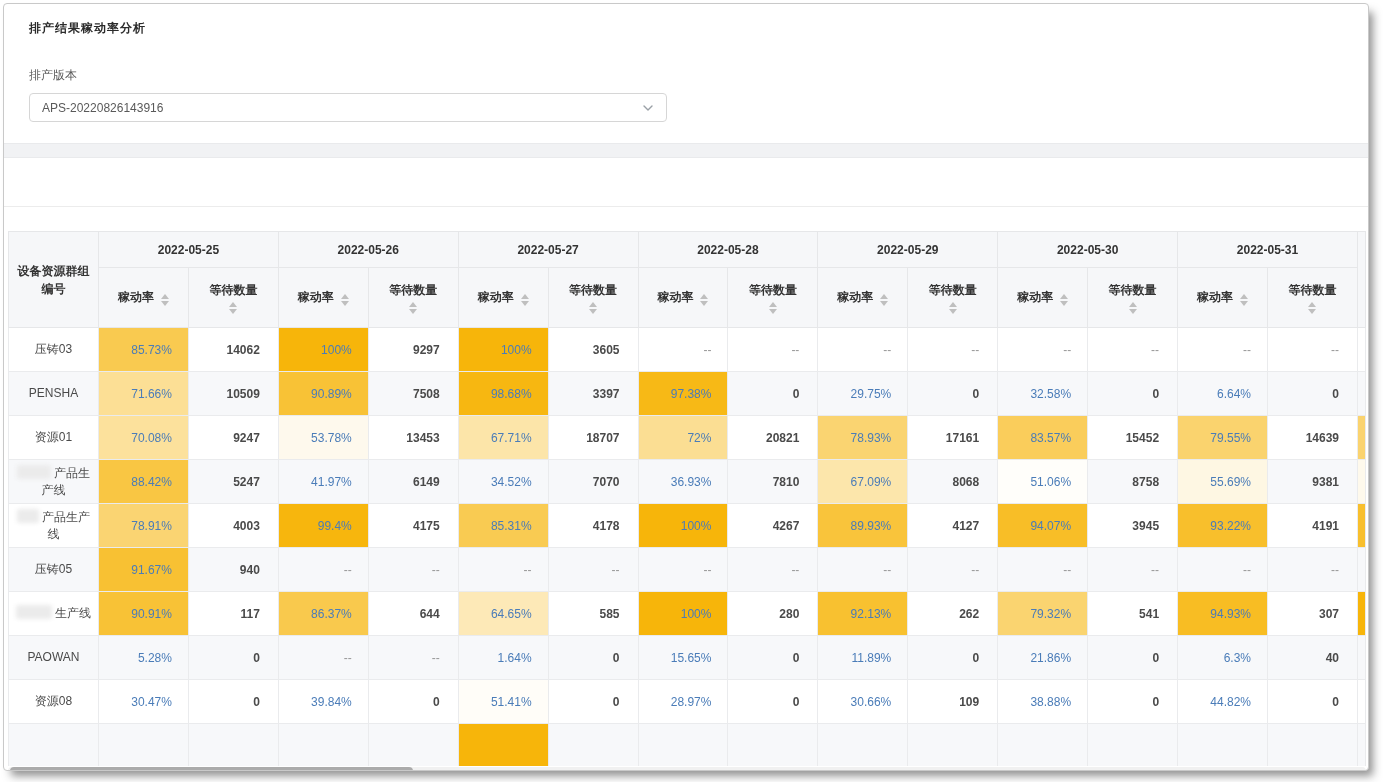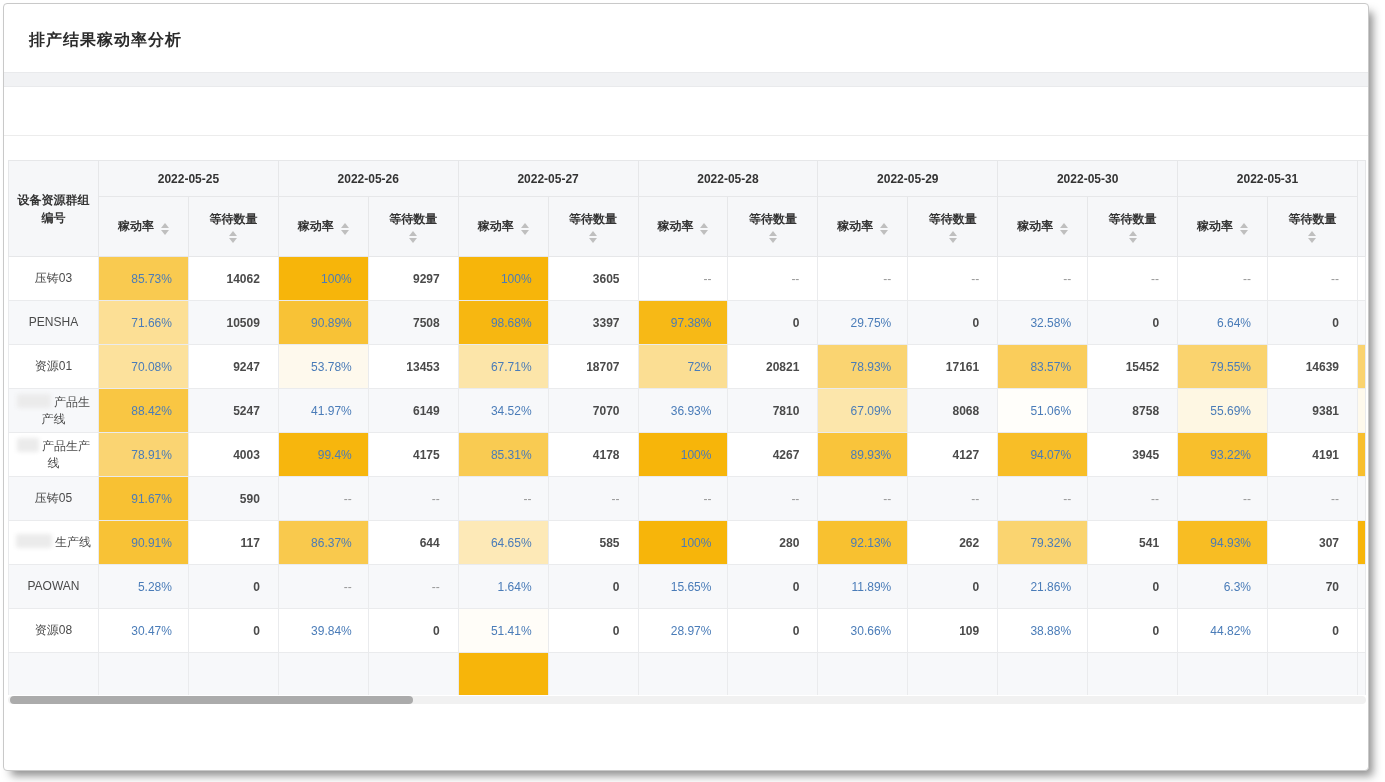--- a/index.html
+++ b/index.html
@@ -13,22 +13,22 @@
   .page{
     position:absolute;left:3px;top:3px;
     width:1364px;height:766px;
     background:#fff;
     border:1px solid #c9c9c9;
     border-radius:4px;
     box-shadow:6px 7px 9px -2px rgba(40,40,40,0.5);
     overflow:hidden;
   }
   .page-title{
-    margin:26px 0 0 25px;
-    font-size:16px;font-weight:700;color:#2b2b2b;
+    margin:16px 0 0 25px;
+    font-size:12px;font-weight:700;color:#2b2b2b;
     letter-spacing:1px;
   }
   .form-area{margin:30px 0 0 25px;}
   .field-label{font-size:12px;color:#595959;margin-bottom:9px;}
   .select{
     width:612px;height:27px;
     border:1px solid #d6d6d6;border-radius:4px;
     display:flex;align-items:center;justify-content:space-between;
     padding:0 12px;box-sizing:content-box;
     color:#595959;font-size:12px;
@@ -93,20 +93,29 @@
     width:403px;height:8px;border-radius:4px;
     background:#ababab;
   }
 </style>
 </head>
 <body>
 
 <div class="page">
   <div class="page-title">排产结果稼动率分析</div>
 
+  <div class="form-area">
+    <div class="field-label">排产版本</div>
+    <div class="select">
+      <span>APS-20220826143916</span>
+      <svg class="chevron" viewBox="0 0 12 12">
+        <path d="M2 4 L6 8 L10 4" fill="none" stroke="#9aa0a6" stroke-width="1.4" stroke-linecap="round" stroke-linejoin="round"></path>
+      </svg>
+    </div>
+  </div>
 
   <div class="section-band"></div>
   <div class="divider-line"></div>
 
   <div class="table-wrap">
     <div class="viewport">
       <table>
         <thead id="thead">
             <tr>
               <th class="corner-h" rowspan="2">设备资源群组编号</th>
@@ -335,21 +344,21 @@
               <td class="wait-cell">4127</td>
               <td class="rate-cell" style="background: rgba(247, 181, 10, 0.882);">94.07%</td>
               <td class="wait-cell">3945</td>
               <td class="rate-cell" style="background: rgba(247, 181, 10, 0.863);">93.22%</td>
               <td class="wait-cell">4191</td>
               <td class="sliver" style="background: rgba(247, 181, 10, 0.86);"></td>
             </tr>
             <tr>
               <td class="row-label">压铸05</td>
               <td class="rate-cell" style="background: rgba(247, 181, 10, 0.83);">91.67%</td>
-              <td class="wait-cell">590</td>
+              <td class="wait-cell">940</td>
               <td class="rate-cell dash">--</td>
               <td class="wait-cell dash">--</td>
               <td class="rate-cell dash">--</td>
               <td class="wait-cell dash">--</td>
               <td class="rate-cell dash">--</td>
               <td class="wait-cell dash">--</td>
               <td class="rate-cell dash">--</td>
               <td class="wait-cell dash">--</td>
               <td class="rate-cell dash">--</td>
               <td class="wait-cell dash">--</td>
@@ -383,21 +392,21 @@
               <td class="wait-cell dash">--</td>
               <td class="rate-cell">1.64%</td>
               <td class="wait-cell">0</td>
               <td class="rate-cell">15.65%</td>
               <td class="wait-cell">0</td>
               <td class="rate-cell">11.89%</td>
               <td class="wait-cell">0</td>
               <td class="rate-cell">21.86%</td>
               <td class="wait-cell">0</td>
               <td class="rate-cell">6.3%</td>
-              <td class="wait-cell">70</td>
+              <td class="wait-cell">40</td>
               <td class="sliver"></td>
             </tr>
             <tr>
               <td class="row-label">资源08</td>
               <td class="rate-cell">30.47%</td>
               <td class="wait-cell">0</td>
               <td class="rate-cell">39.84%</td>
               <td class="wait-cell">0</td>
               <td class="rate-cell" style="background: rgba(247, 181, 10, 0.027);">51.41%</td>
               <td class="wait-cell">0</td>

